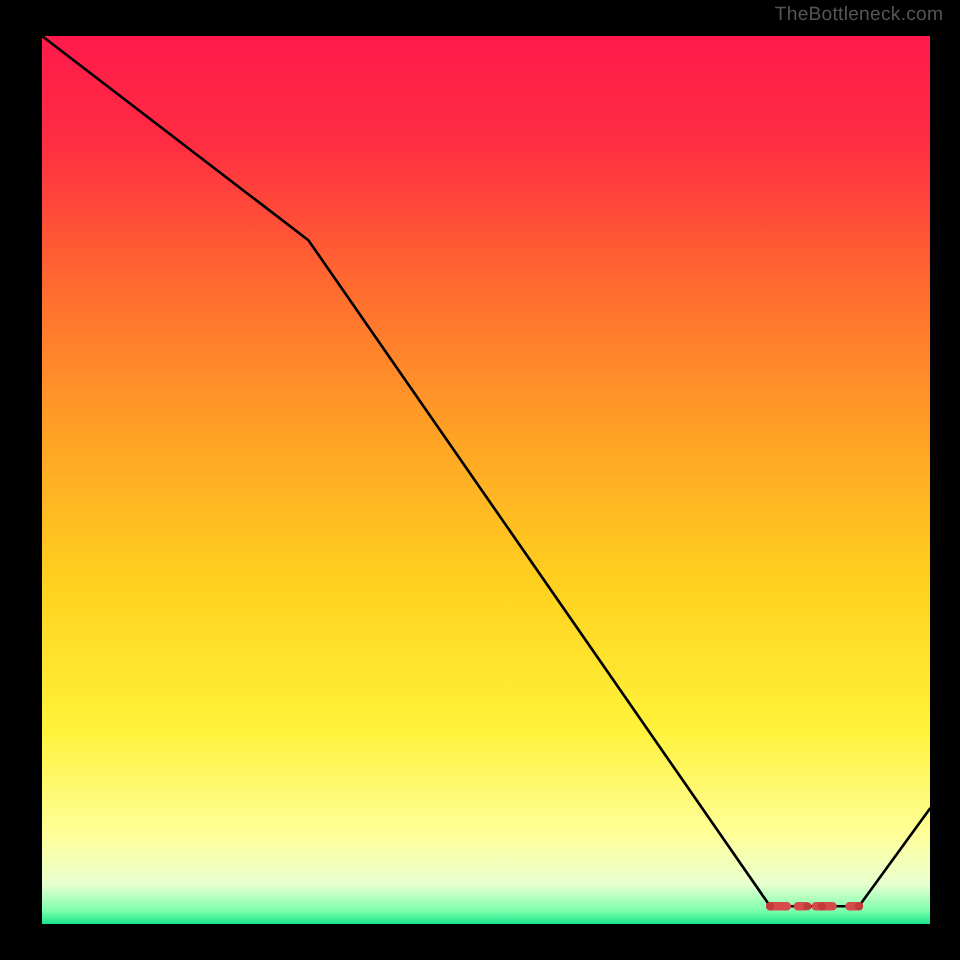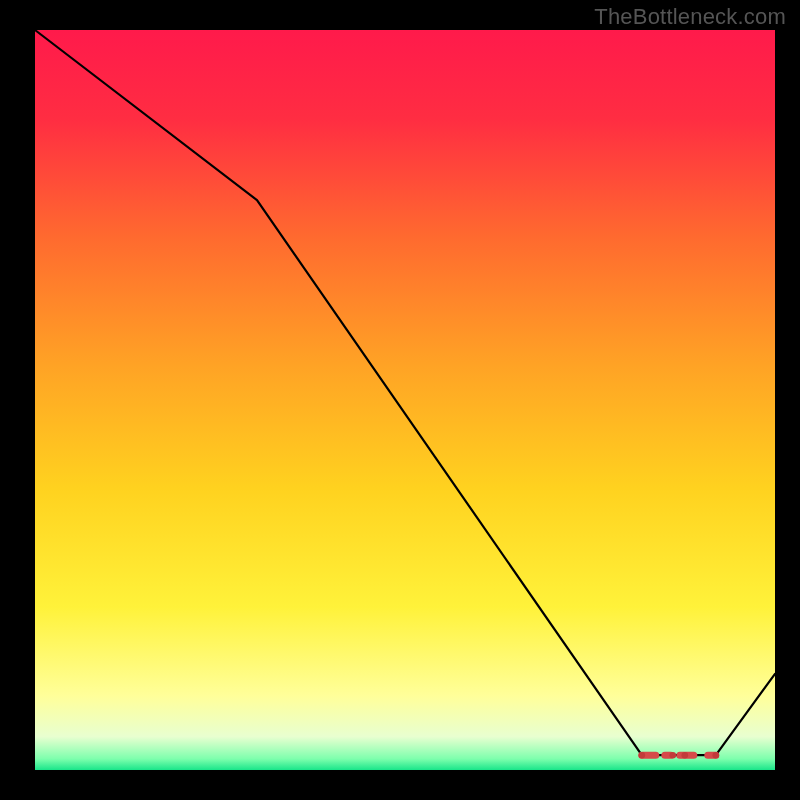--- a/index.html
+++ b/index.html
@@ -17,21 +17,21 @@
     left: 0;
     width: 800px;
     height: 800px;
     background: #000;
   }
   .watermark {
     position: absolute;
     top: 4px;
     right: 14px;
     color: #555;
-    font-size: 22px;
+    font-size: 16px;
     font-weight: 500;
     letter-spacing: 0.2px;
     z-index: 5;
     user-select: none;
   }
   svg {
     position: absolute;
     top: 0;
     left: 0;
   }

